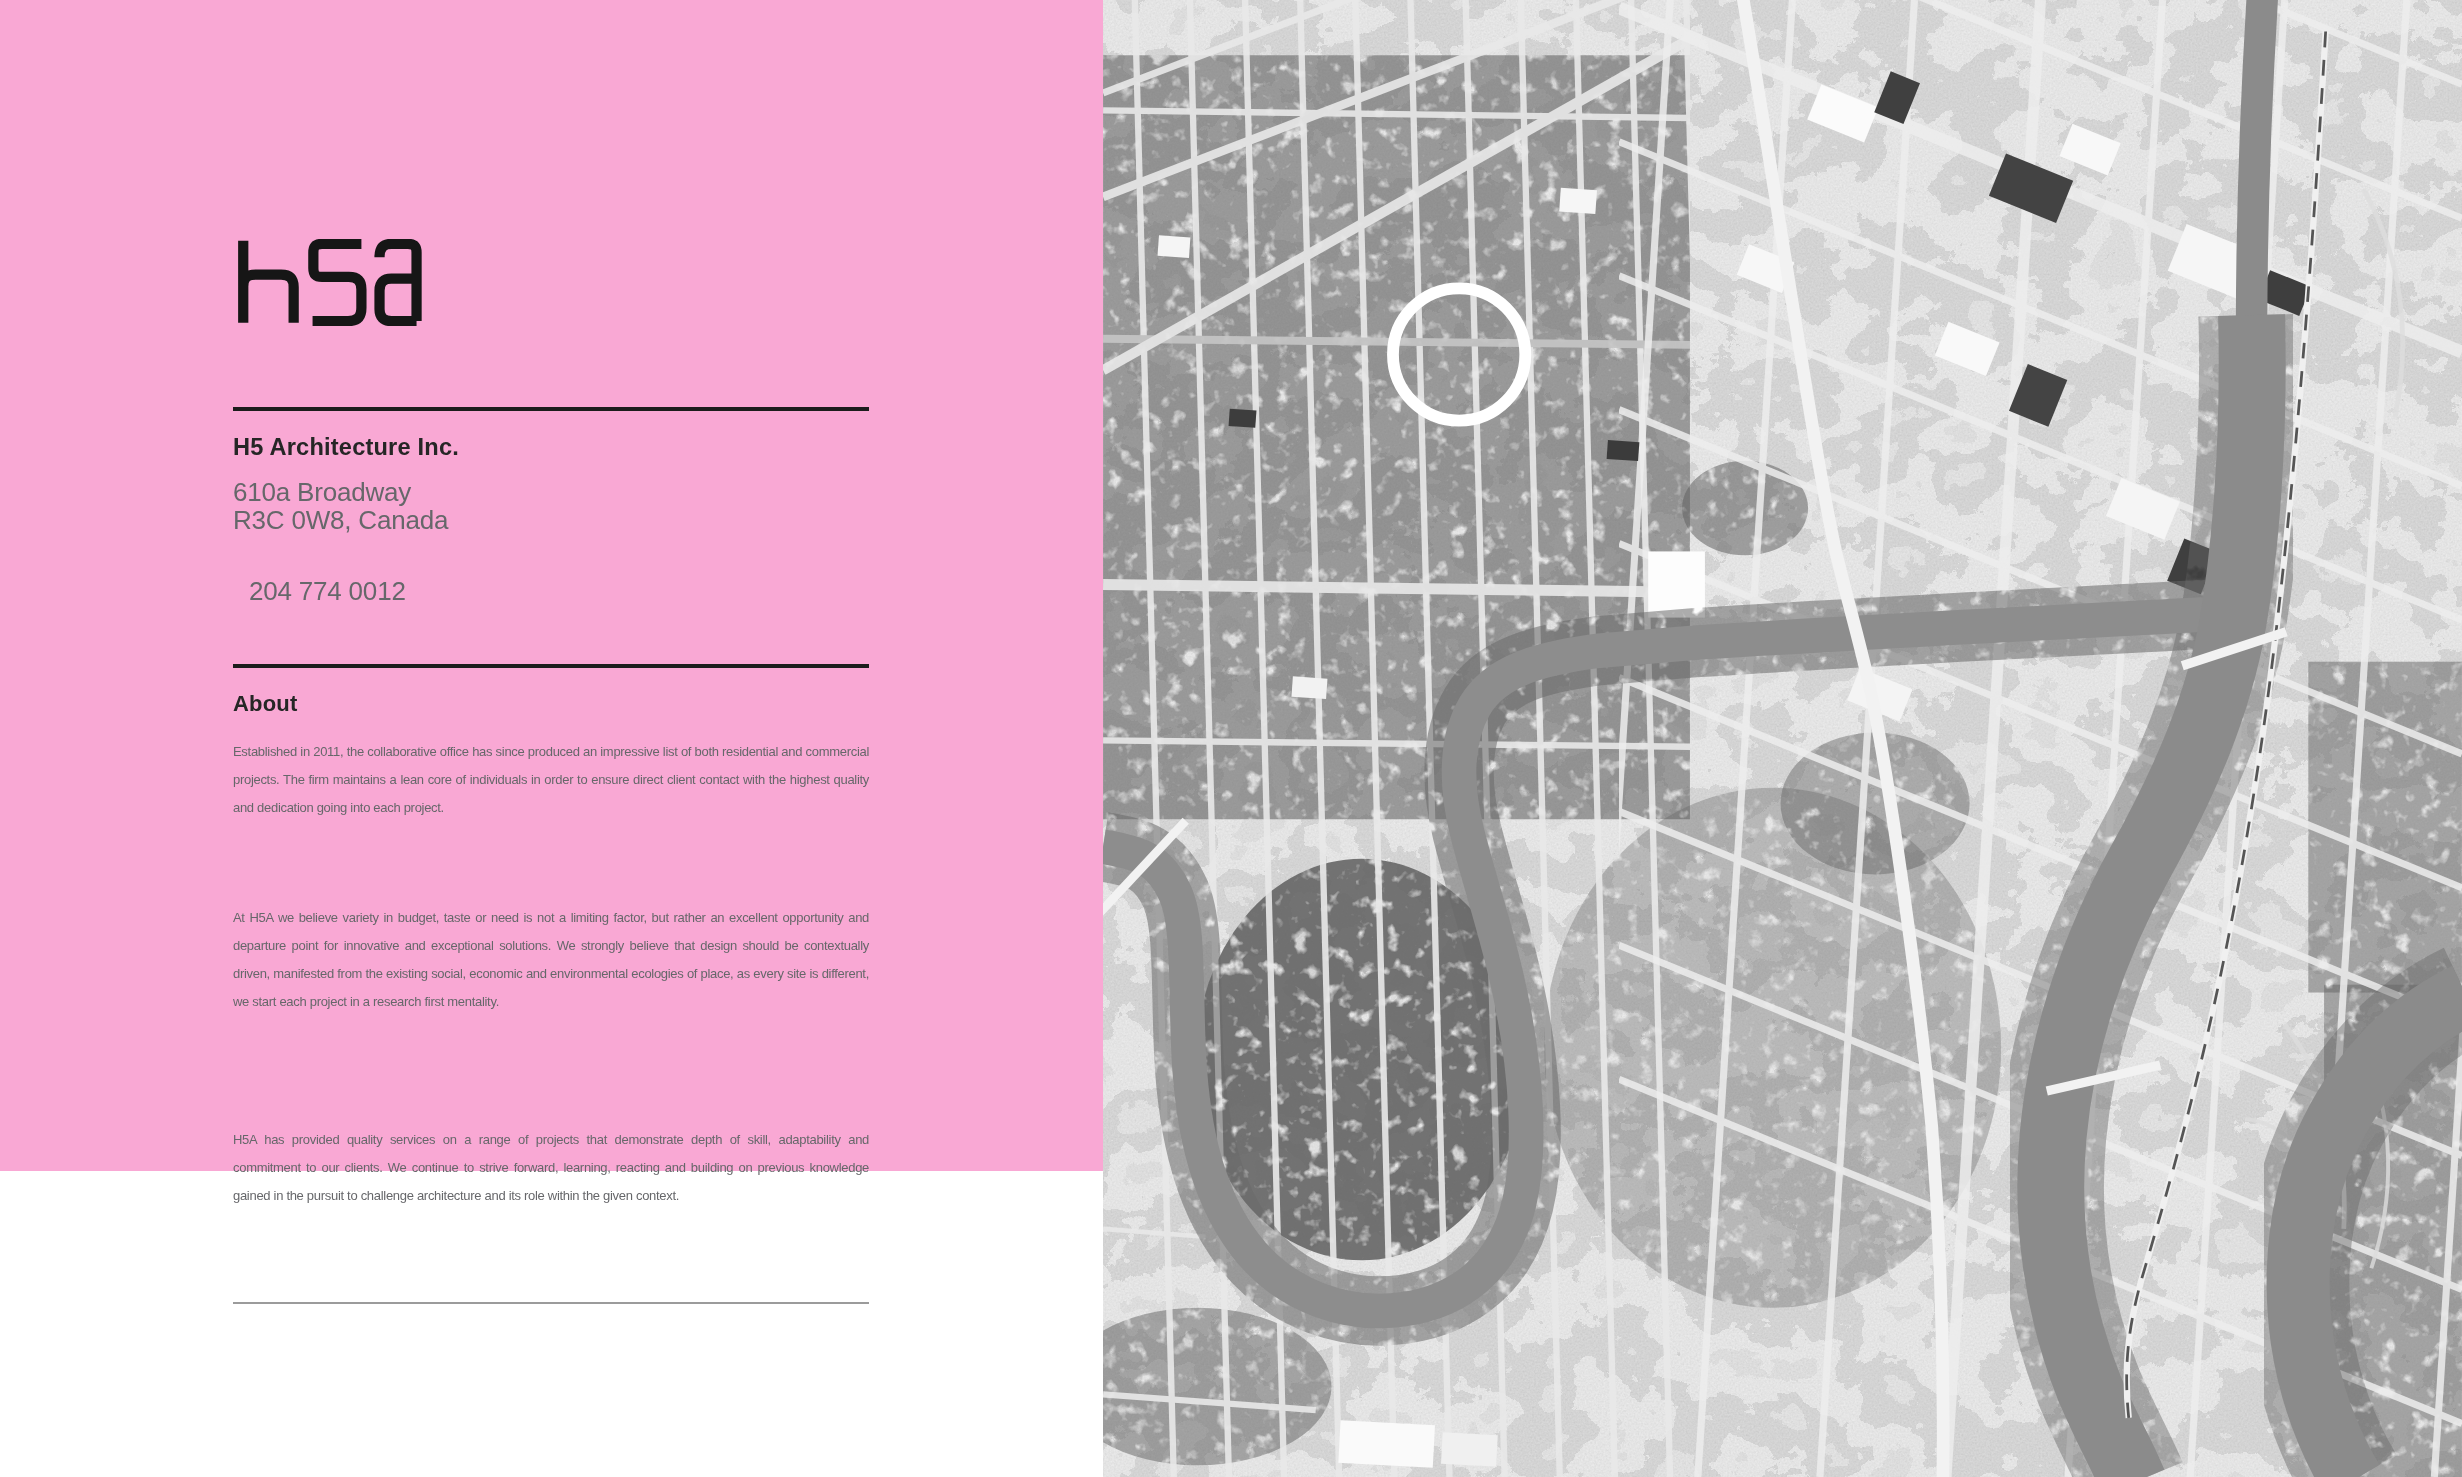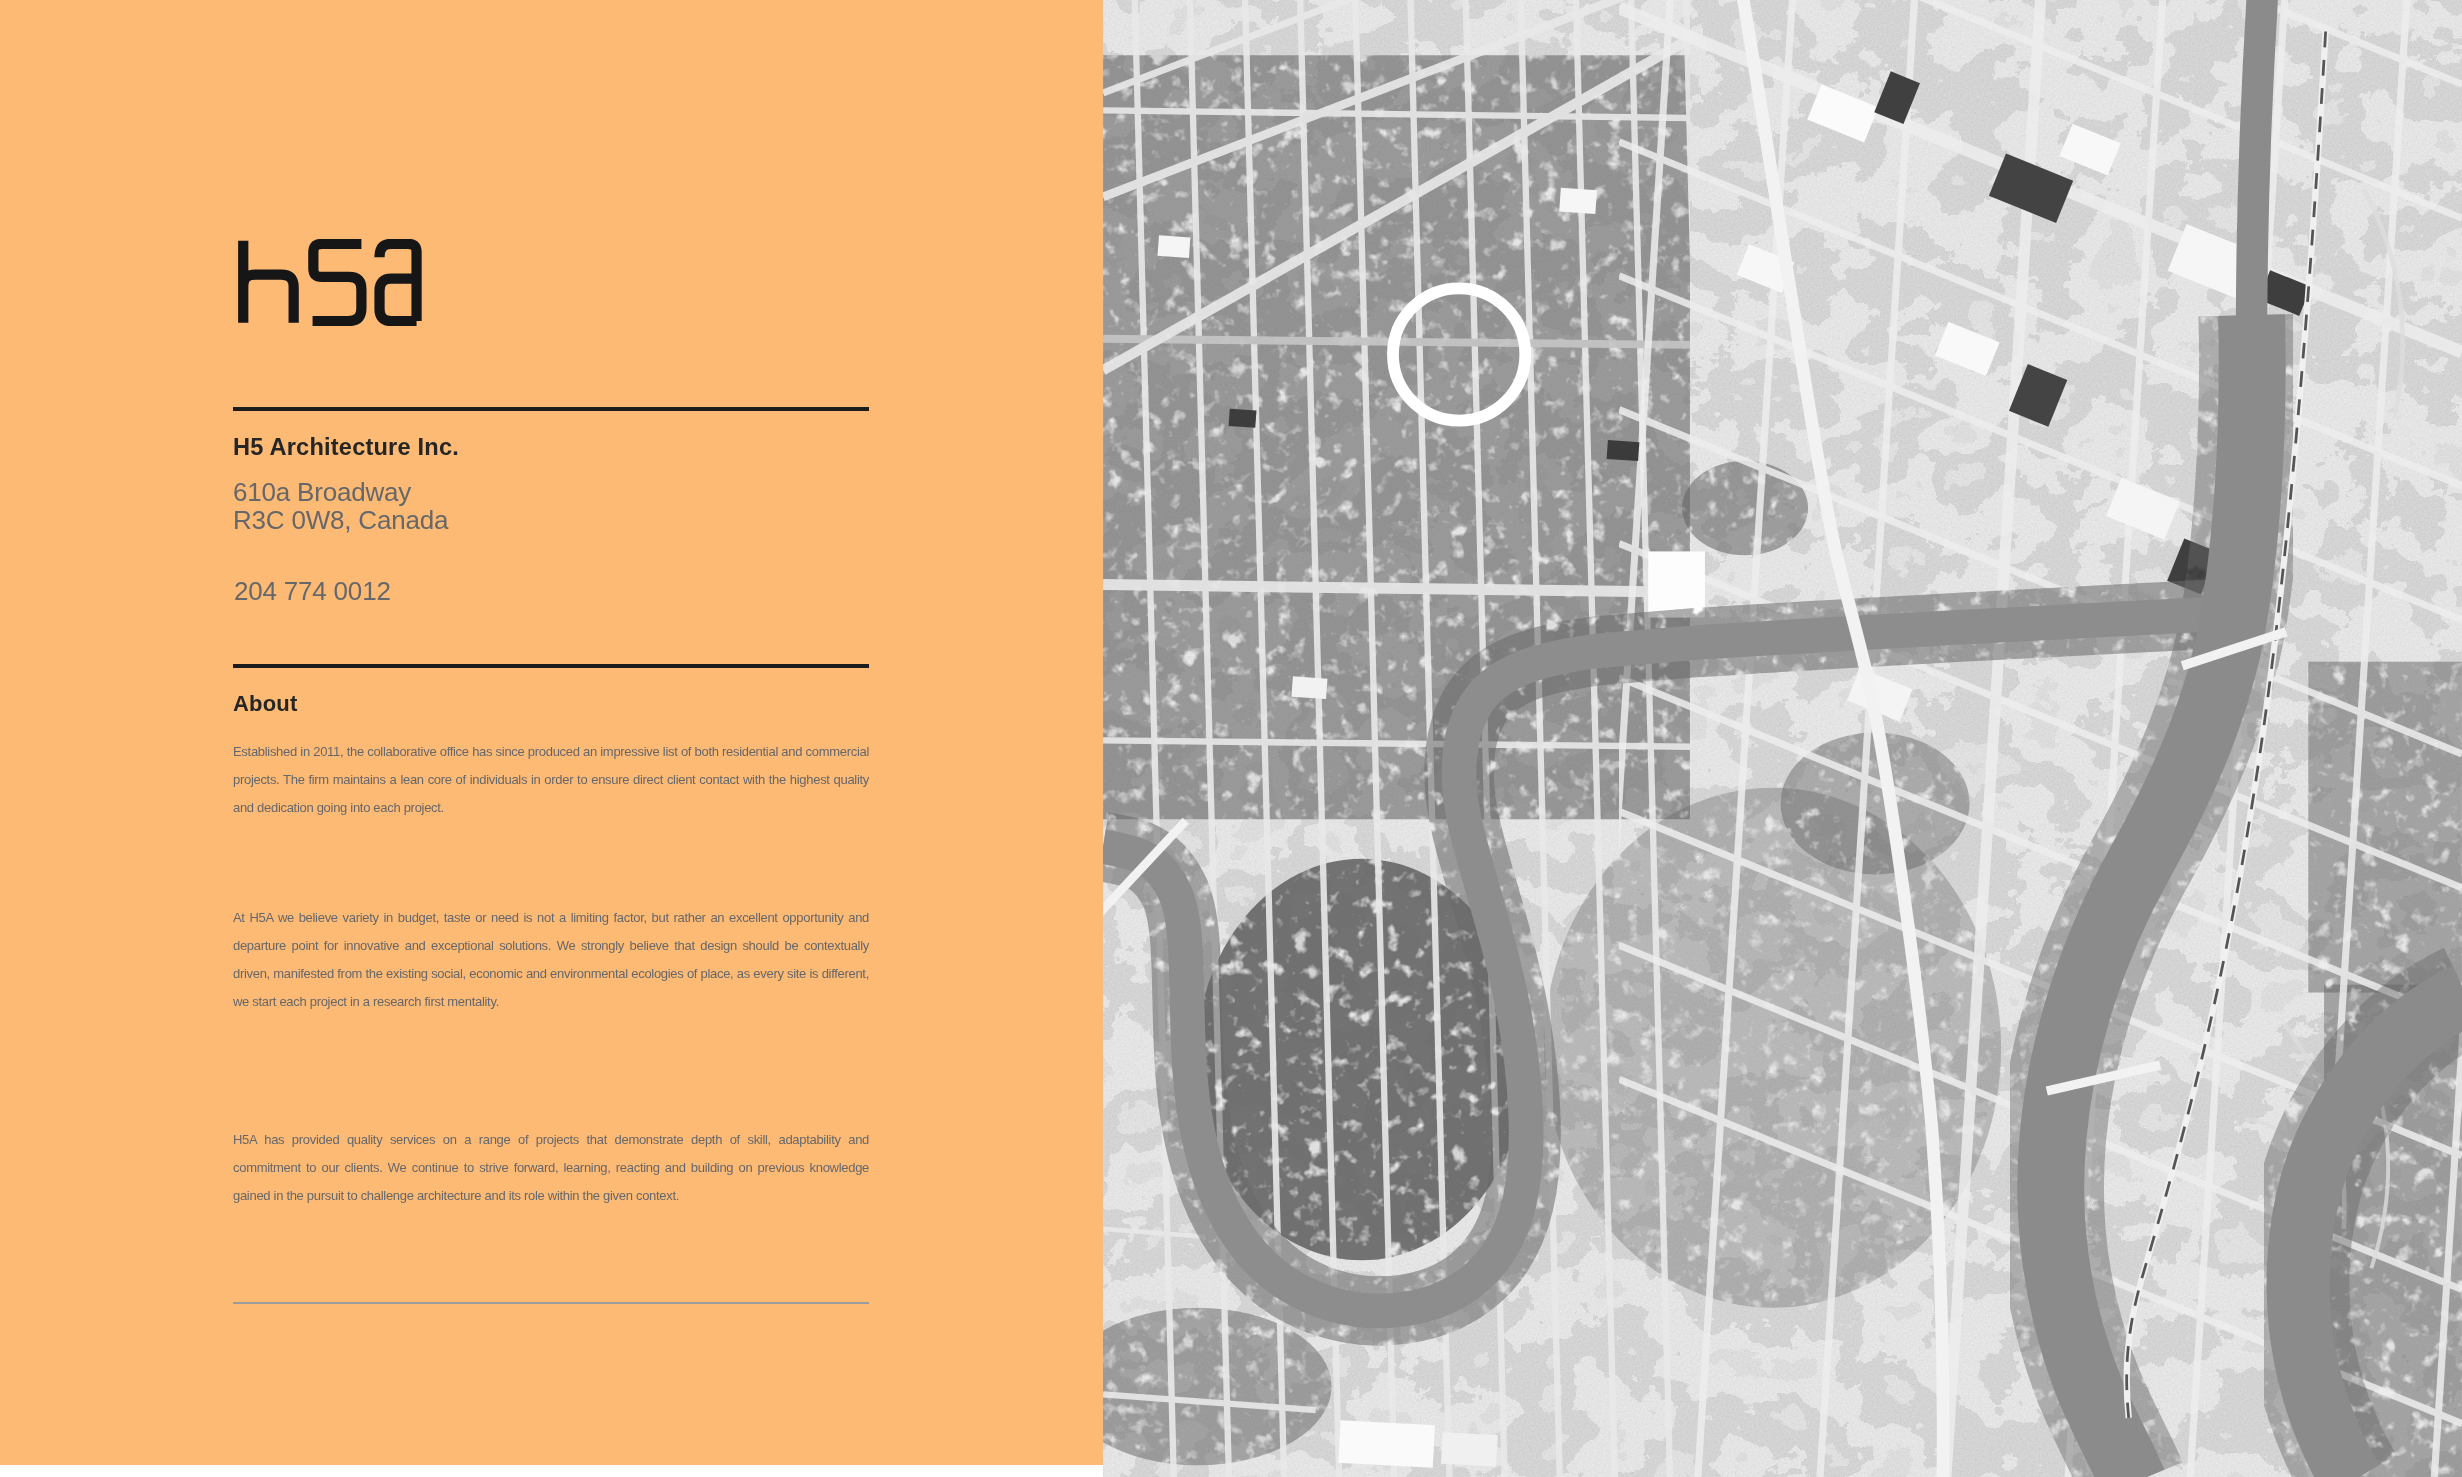--- a/index.html
+++ b/index.html
@@ -2,34 +2,34 @@
 <html style="font-size:12.6px"><head>
 <meta charset="utf-8">
 <style>
   html,body{margin:0;padding:0}
   body{
     width:2462px;height:1477px;position:relative;overflow:hidden;
     background:#ffffff;
     font-family:"Liberation Sans", sans-serif;
     -webkit-font-smoothing:antialiased;
   }
-  .left-panel{position:absolute;left:0;top:0;width:1103px;height:1465px;background:#fdba74}
+  .left-panel{position:absolute;left:0;top:0;width:1103px;height:1171px;background:#f9a8d4}
   .col{position:absolute;left:233px;top:0;width:636px;height:1477px}
   .logo-wrap{position:absolute;left:0;top:239px;width:193px;height:87px}
   .rule{position:absolute;left:0;width:636px;height:3.9px;background:#1c1c1c}
   .rule--1{top:407px}
   .rule--2{top:664px}
   .rule--thin{top:1302px;height:1.6px;background:#9b9b9b}
   .company-name{
     position:absolute;left:0;top:434px;width:636px;
     font-size:23.6px;font-weight:700;color:#262626;letter-spacing:0.2px
   }
   .contact-text{color:#66676a;font-size:26px;line-height:27.6px;letter-spacing:-0.2px}
   .address-block{position:absolute;left:0;top:479px;width:636px}
-  .phone-line{position:absolute;left:1px;top:578px;width:636px}
+  .phone-line{position:absolute;left:16px;top:578px;width:636px}
   .email-line{position:absolute;left:0;top:619px;width:636px}
   .about-heading{
     position:absolute;left:0;top:691px;width:636px;
     font-size:22px;font-weight:700;color:#262626;letter-spacing:0.2px
   }
   .para{
     position:absolute;left:0;width:636px;
     font-size:13px;line-height:28px;letter-spacing:-0.3px;
     color:#66676a;text-align:justify
   }

